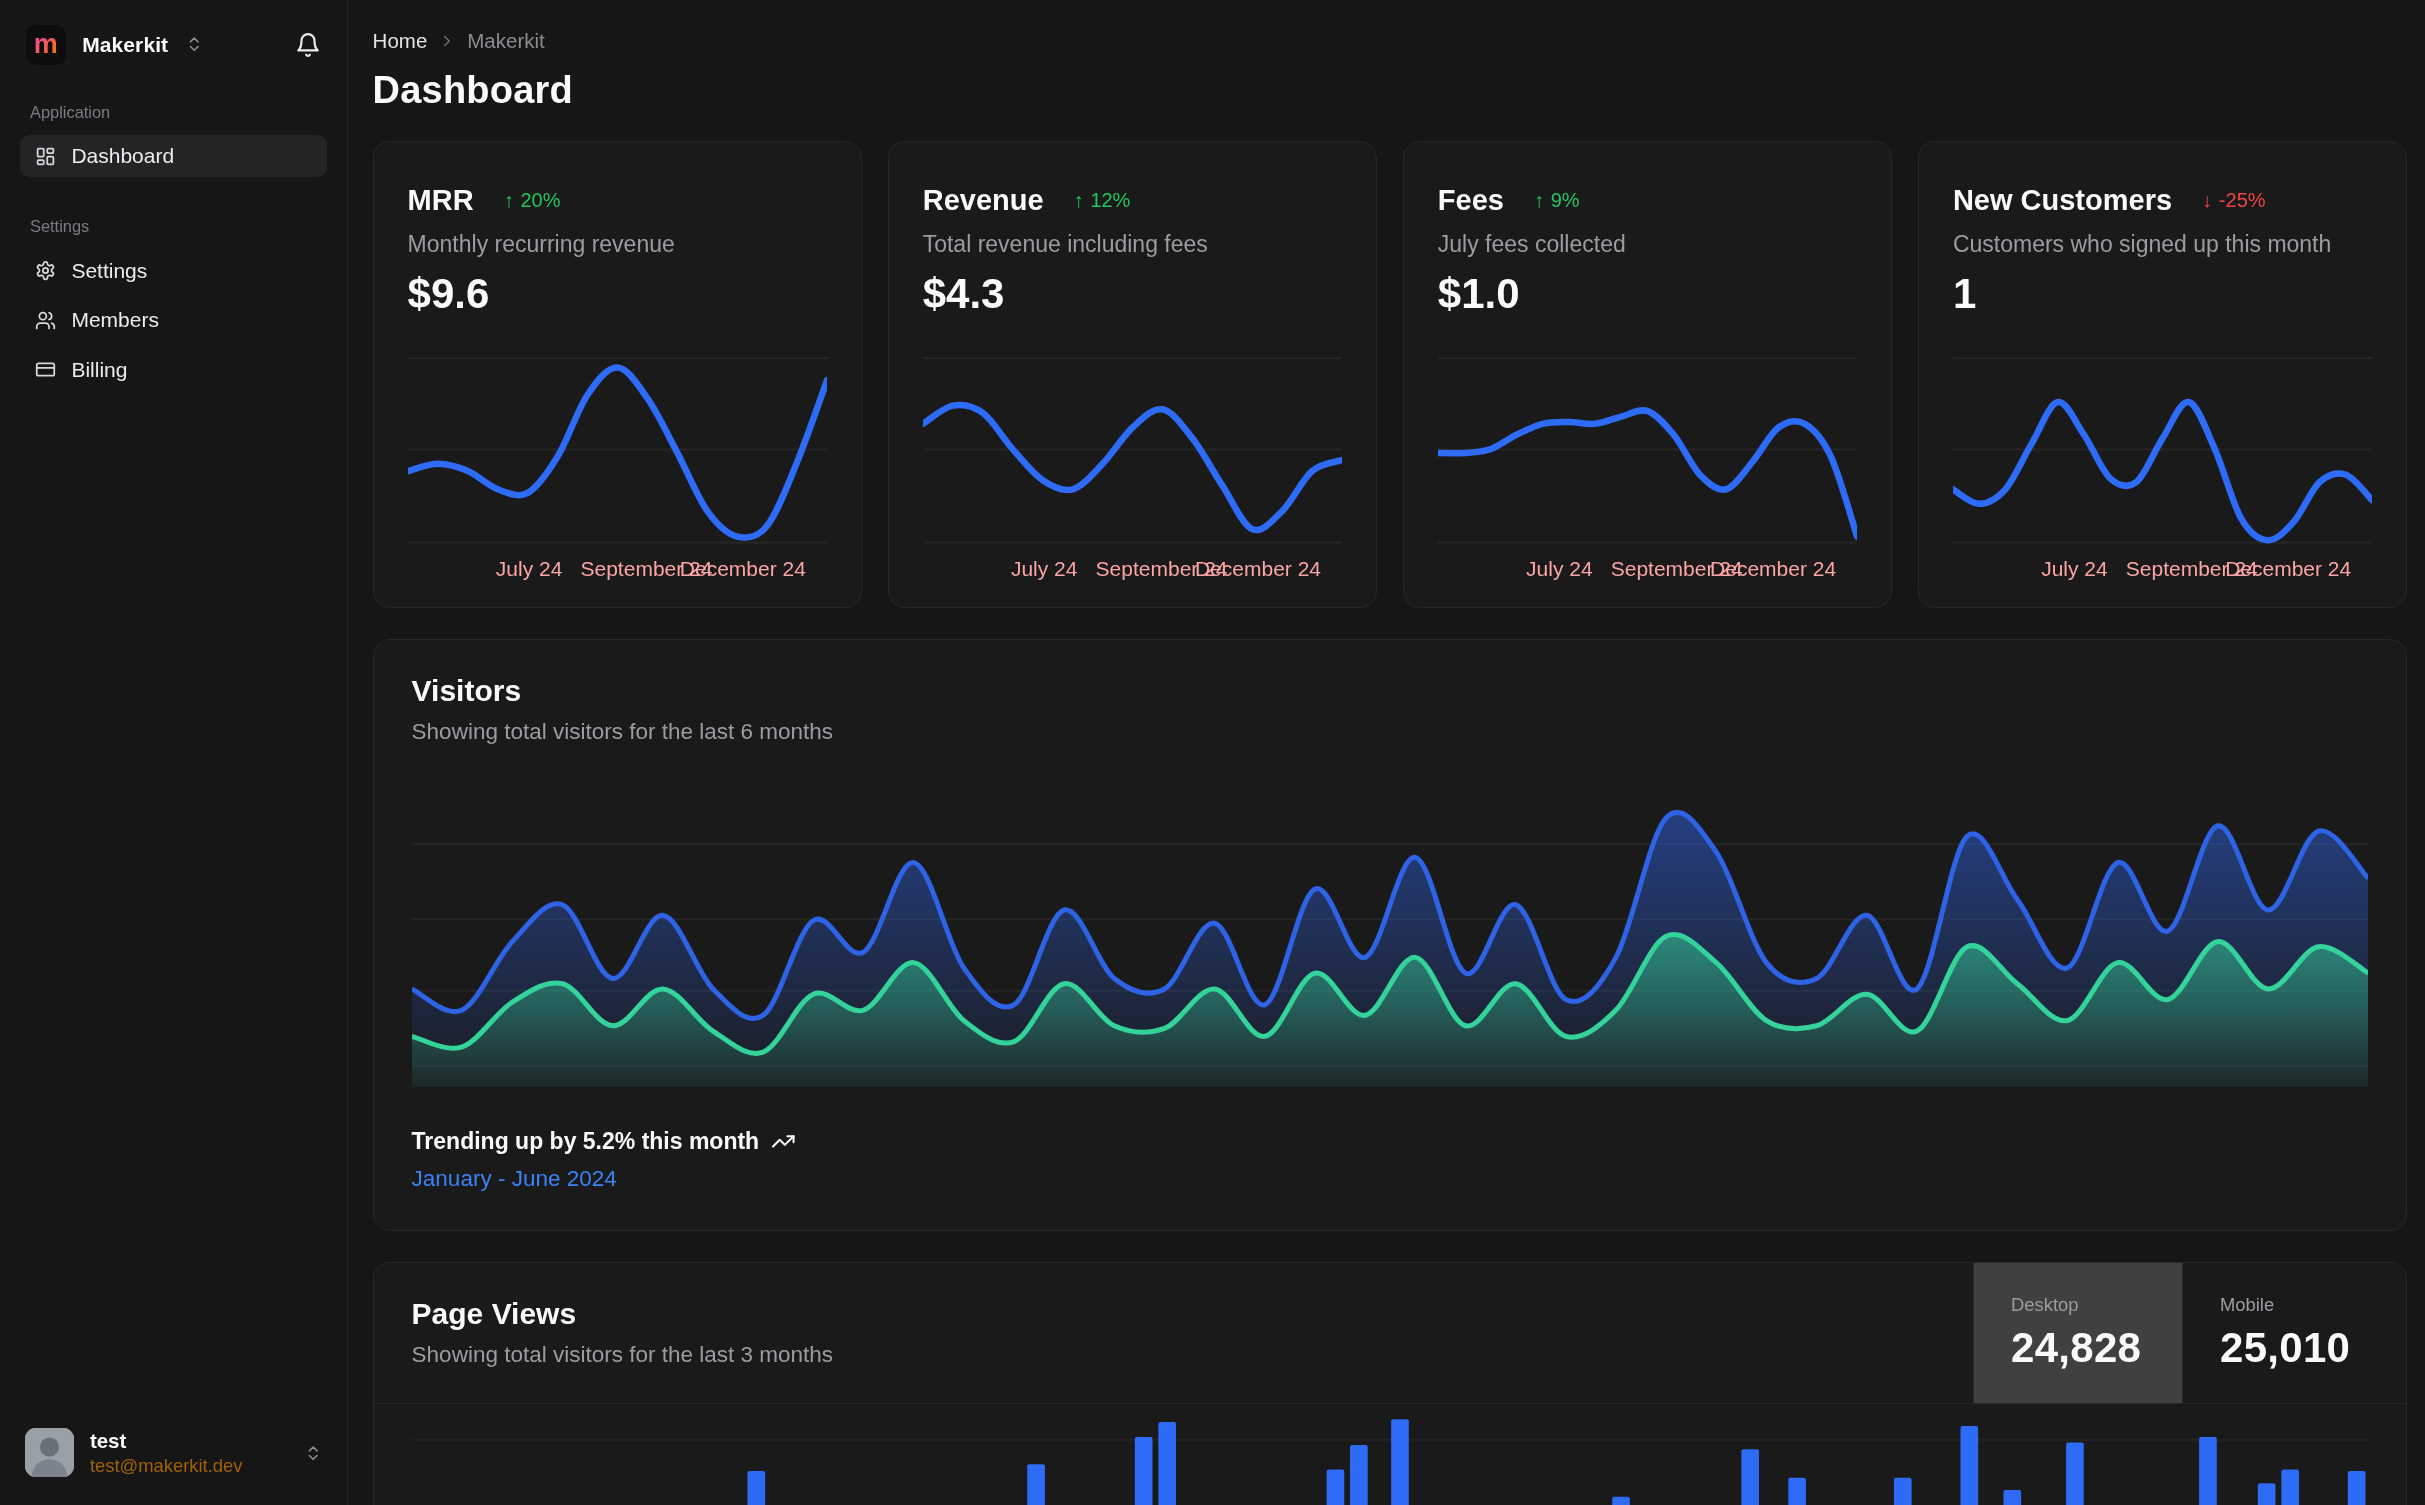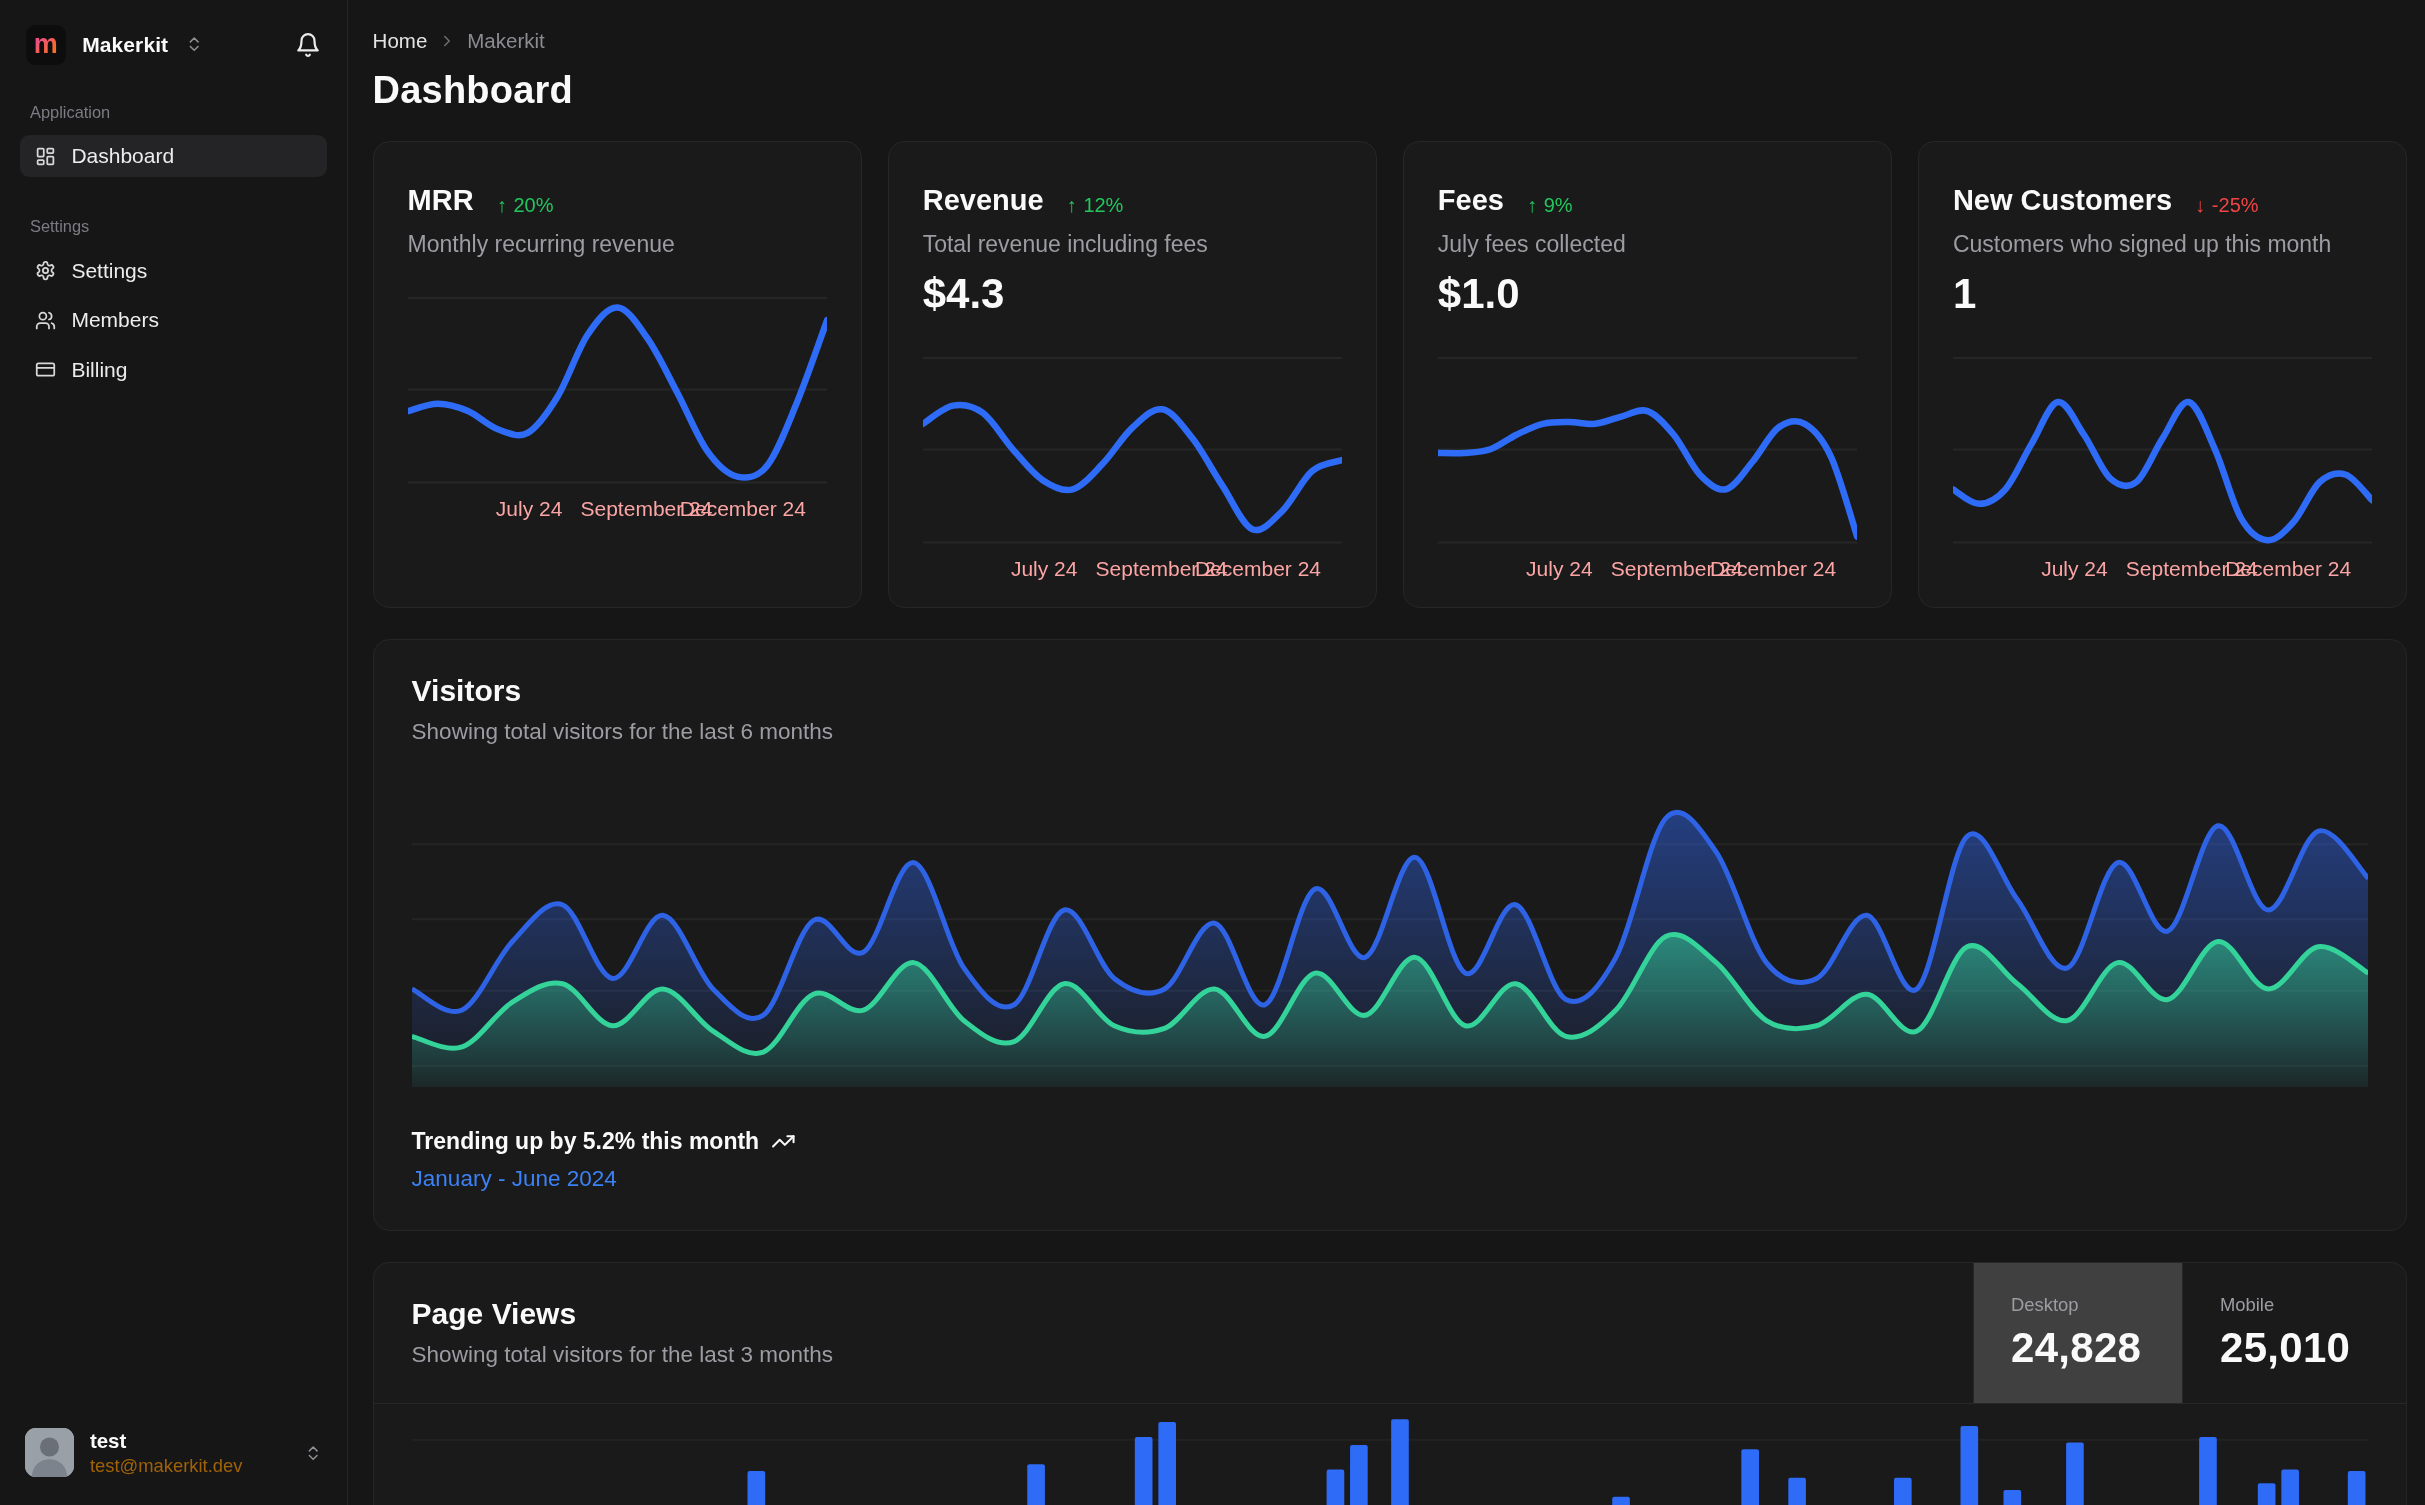--- a/index.html
+++ b/index.html
@@ -38,21 +38,21 @@
 .main{flex:1;padding:20.5px 19px 0 24.6px;overflow:hidden}
 .breadcrumb{display:flex;align-items:center;gap:11px;font-size:20.5px;color:#e4e4e6;padding-top:8.2px}
 .breadcrumb .crumb{cursor:pointer}
 .breadcrumb .muted{color:#8b8b92}
 .breadcrumb svg{width:18px;height:18px;color:#6f6f76}
 h1.page-title{font-size:38px;font-weight:700;margin-top:16.4px;letter-spacing:0.2px}
 
 .stats{display:grid;grid-template-columns:repeat(4,1fr);gap:26px;margin-top:29px}
 .card{background:#1a1a1a;border:1.4px solid #272729;border-radius:16.4px}
 .stat-card{padding:42px 34px 20.5px 34px}
-.stat-head{display:flex;align-items:flex-end;gap:23px}
+.stat-head{display:flex;align-items:center;gap:30px}
 .stat-title{font-size:29px;font-weight:700}
 .delta{font-size:20px;display:flex;align-items:center;gap:6.8px}
 .delta.up{color:#22c55e}
 .delta.down{color:#ef4444}
 .stat-sub{color:#9c9ca3;font-size:23px;margin-top:13.6px}
 .stat-value{font-size:42px;font-weight:700;margin-top:12.3px}
 .spark{display:block;width:100%;height:205px;margin-top:29px}
 .spark-labels{position:relative;height:29px;margin-top:5.5px}
 .spark-labels span{position:absolute;transform:translateX(-50%);font-size:21px;color:#fca5a5;white-space:nowrap}
 
@@ -166,20 +166,21 @@
     <div class="stats" id="stats">
         <div class="card stat-card">
           <div class="stat-head">
             <span class="stat-title">MRR</span>
             <span class="delta up">
               <span>↑</span>
               <span>20%</span>
             </span>
           </div>
           <div class="stat-sub">Monthly recurring revenue</div>
+          <div class="stat-value">$9.6</div>
           <svg class="spark" viewBox="0 0 613 300" preserveAspectRatio="none">
             <line x1="0" x2="613" y1="16" y2="16" stroke="rgba(255,255,255,0.055)" stroke-width="2" vector-effect="non-scaling-stroke"></line>
             <line x1="0" x2="613" y1="150" y2="150" stroke="rgba(255,255,255,0.055)" stroke-width="2" vector-effect="non-scaling-stroke"></line>
             <line x1="0" x2="613" y1="286" y2="286" stroke="rgba(255,255,255,0.055)" stroke-width="2" vector-effect="non-scaling-stroke"></line>
             <path d="M0,181.6 C7.3,179.8 29.2,171.0 43.8,171 C58.4,171.0 73.0,175.4 87.6,181.6 C102.2,187.8 116.8,202.9 131.4,208.2 C146.0,213.5 160.5,221.5 175.1,213.5 C189.7,205.5 204.3,184.2 218.9,160.3 C233.5,136.4 248.1,91.6 262.7,69.9 C277.3,48.2 291.9,29.1 306.5,30 C321.1,30.9 335.7,54.4 350.3,75.2 C364.9,96.0 379.5,127.5 394.1,155 C408.7,182.5 423.3,219.7 437.9,240.1 C452.5,260.5 467.0,273.8 481.6,277.4 C496.2,280.9 510.8,279.6 525.4,261.4 C540.0,243.2 554.6,203.8 569.2,168.3 C583.8,132.8 605.7,68.6 613,48.6" fill="none" stroke="#2e6bf6" stroke-width="6.5" stroke-linecap="round" vector-effect="non-scaling-stroke"></path>
           </svg>
           <div class="spark-labels">
             <span style="left: 29%;">July 24</span>
             <span style="left: 57%;">September 24</span>
             <span style="left: 80%;">December 24</span>

